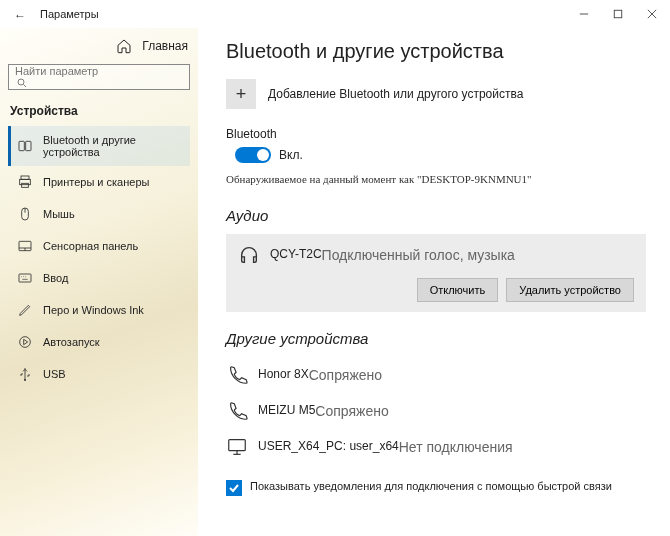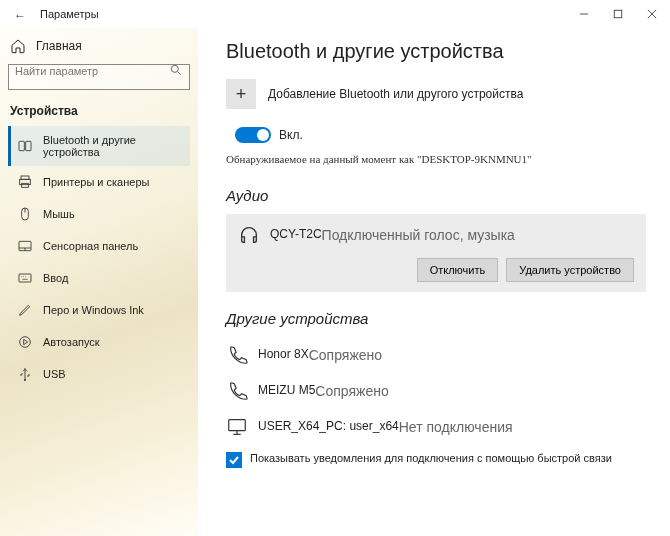--- a/index.html
+++ b/index.html
@@ -4,23 +4,23 @@
 <style>
 * { box-sizing: border-box; margin: 0; padding: 0; }
 body { font-family: "Segoe UI", Arial, sans-serif; font-size: 12px; color: #222; background: #fff; width: 670px; height: 536px; overflow: hidden; position: relative; }
 .titlebar { height: 28px; display: flex; align-items: center; justify-content: space-between; padding: 0 8px 0 10px; background: #fff; }
 .titlebar-left { display: flex; align-items: center; gap: 10px; }
 .titlebar-title { font-size: 11px; }
 .titlebar-right { display: flex; gap: 14px; }
 .titlebar-btn { width: 20px; height: 20px; display: flex; align-items: center; justify-content: center; color: #333; cursor: pointer; }
 .container { display: flex; height: calc(100% - 28px); }
 .sidebar { width: 198px; padding: 4px 8px; background: linear-gradient(160deg, #fffef8 0%, #f6f1db 40%, #ece3c5 60%, #f7f0d8 80%, #fffdf6 100%); }
-.home { display: flex; align-items: center; gap: 10px; padding: 6px 2px 10px 2px; }
+.home { display: flex; align-items: center; gap: 10px; padding: 6px 2px 10px 2px; justify-content: flex-end; }
 .home-icon { width: 16px; height: 16px; }
-.searchbox { display: flex; align-items: flex-end; border: 1px solid #888; background: rgba(255,255,255,0.4); height: 26px; padding: 12px 6px; margin-bottom: 14px; }
+.searchbox { display: flex; align-items: flex-start; border: 1px solid #888; background: rgba(255,255,255,0.4); height: 26px; padding: 0 6px; margin-bottom: 14px; flex-direction: column; }
 .searchbox input { flex: 1; border: none; background: transparent; outline: none; font-size: 11px; color: #555; }
 .section-title { font-size: 12px; font-weight: 700; margin: 4px 0 8px 2px; }
 .nav { display: flex; flex-direction: column; }
 .nav-item { display: flex; align-items: center; gap: 10px; padding: 8px 6px; font-size: 11px; cursor: pointer; border-left: 3px solid transparent; }
 .nav-item.selected { background: rgba(0,120,215,0.08); border-left: 3px solid #0a63ad; }
 .nav-icon { width: 16px; height: 16px; color: #333; flex-shrink: 0; }
 .main { flex: 1; padding: 12px 24px 10px 28px; overflow-y: auto; }
 h1 { font-size: 20px; font-weight: 400; margin-bottom: 16px; }
 .add-device { display: flex; align-items: center; gap: 12px; margin-bottom: 18px; cursor: pointer; }
 .add-tile { width: 30px; height: 30px; background: #e4e4e4; display: flex; align-items: center; justify-content: center; font-size: 18px; color: #333; }
@@ -32,21 +32,21 @@
 h2 { font-size: 15px; font-weight: 400; margin: 8px 0 10px 0; font-style: italic; }
 .device-card { background: #ececec; padding: 10px 12px; margin-bottom: 18px; }
 .device-row { display: flex; align-items: center; gap: 10px; }
 .device-icon { width: 22px; height: 22px; color: #333; flex-shrink: 0; }
 .device-info { display: flex; flex-direction: row; }
 .device-name { font-size: 12px; }
 .device-status { font-size: 14px; color: #666; }
 .card-actions { display: flex; gap: 8px; justify-content: flex-end; margin-top: 12px; }
 .card-actions button { background: #d8d8d8; border: 1px solid #bbb; padding: 5px 12px; font-size: 11px; cursor: pointer; }
 .other-device { display: flex; align-items: center; gap: 10px; padding: 7px 0; cursor: pointer; }
-.notify-row { display: flex; align-items: flex-start; gap: 8px; margin-top: 6px; }
+.notify-row { display: flex; align-items: flex-start; gap: 8px; margin-top: 14px; }
 .checkbox { width: 16px; height: 16px; background: #0078d4; display: flex; align-items: center; justify-content: center; flex-shrink: 0; margin-top: 1px; }
 .checkbox svg { width: 12px; height: 12px; color: #fff; }
 .notify-text { font-size: 11px; line-height: 1.4; }
 </style>
 </head>
 <body>
 
 <div class="titlebar">
   <div class="titlebar-left">
     <span class="titlebar-btn">←</span>
@@ -153,20 +153,21 @@
   </div>
 
   <div class="main">
     <h1>Bluetooth и другие устройства</h1>
 
     <div class="add-device">
       <div class="add-tile">+</div>
       <span>Добавление Bluetooth или другого устройства</span>
     </div>
 
+    <div class="bt-label">Bluetooth</div>
     <div class="toggle-row">
       <div class="toggle"></div>
       <span>Вкл.</span>
     </div>
     <div class="discover">Обнаруживаемое на данный момент как "DESKTOP-9KNMNU1"</div>
 
     <h2>Аудио</h2>
     <div class="device-card">
       <div class="device-row">
         <svg class="device-icon" viewBox="0 0 24 24">

